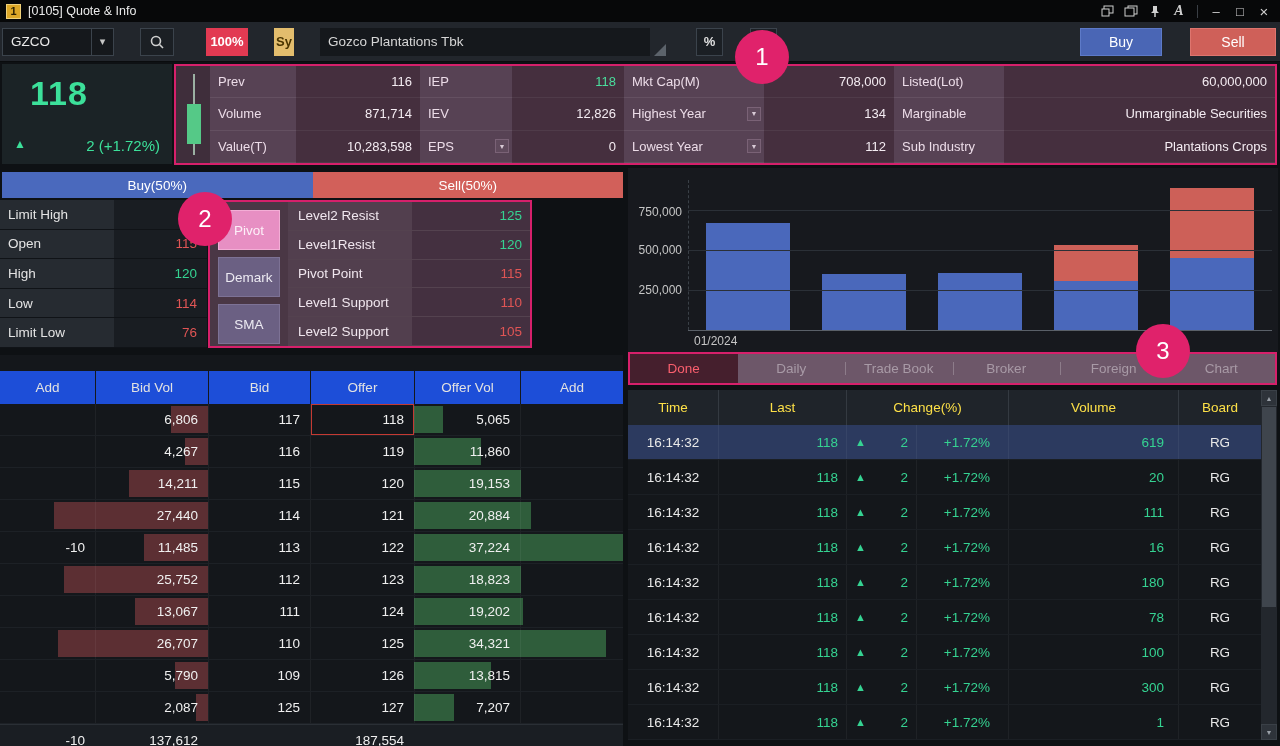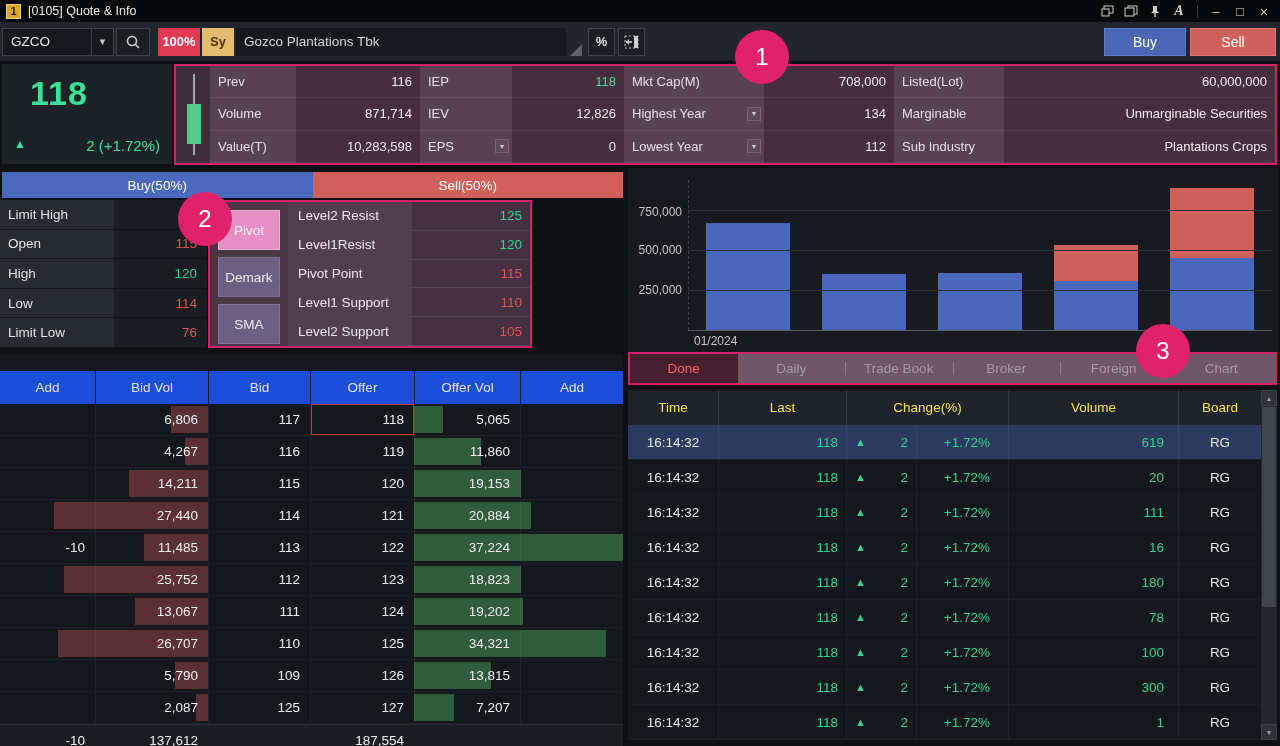--- a/index.html
+++ b/index.html
@@ -13,29 +13,29 @@
   .tb-badge { width:15px; height:15px; background:#dca728; border:1px solid #f0d27a; color:#2a1f00;
               font-size:11px; font-weight:bold; display:flex; align-items:center; justify-content:center; margin-right:7px; }
   .tb-title { font-size:12.5px; color:#eaeaea; }
   .tb-spacer { flex:1; }
   .tb-icons { display:flex; align-items:center; gap:4px; }
   .tb-ic { width:20px; height:18px; display:flex; align-items:center; justify-content:center; color:#cfcfcf; font-size:13px; }
   .tb-sep { width:1px; height:13px; background:#3a3f45; margin:0 4px; }
 
   
   .toolbar { position:absolute; left:0; top:22px; width:1280px; height:40px; background:#22262c;
-             border-bottom:1px solid #0a0c0e; display:flex; align-items:center; padding:0 2px; }
+             border-bottom:1px solid #0a0c0e; display:flex; align-items:center; padding:0 2px;gap:24px; }
   .combo { width:112px; height:28px; background:#15181c; border:1px solid #3b434c; display:flex; align-items:center; }
   .combo .sym { flex:1; padding-left:8px; font-size:13.5px; color:#eaeaea; }
   .combo .chev { width:22px; height:100%; border-left:1px solid #3b434c; display:flex; align-items:center; justify-content:center; color:#c6c6c6; font-size:11px; }
   .tool-btn { height:28px; background:#1b1f24; border:1px solid #3b434c; display:flex; align-items:center; justify-content:center; color:#e0e0e0; }
   .search-btn { width:34px; margin-left:2px; }
   .zoom-badge { width:42px; height:28px; margin-left:8px; background:#e23a52; color:#fff; font-weight:bold;
                 font-size:13px; display:flex; align-items:center; justify-content:center; }
-  .sy-badge { width:32px; height:28px; margin-left:2px; background:#e3bd6d; color:#4a3500; font-weight:bold;
+  .sy-badge { width:20px; height:28px; margin-left:2px; background:#e3bd6d; color:#4a3500; font-weight:bold;
               font-size:13px; display:flex; align-items:center; justify-content:center; }
   .name-field { position:relative; width:330px; height:28px; margin-left:2px; background:#15181c;
                 color:#d6d6d6; font-size:13.5px; display:flex; align-items:center; padding:0 8px; }
   .name-field::after { content:""; position:absolute; right:-16px; bottom:0; border-bottom:12px solid #5c636b; border-left:12px solid transparent; }
   .pct-btn { width:27px; margin-left:22px; font-weight:bold; font-size:13px; }
   .dock-btn { width:27px; margin-left:3px; }
   .buy-btn { width:82px; height:28px; background:#4a66b5; border:1px solid #5d7ac8; color:#fff; font-size:14px;
              display:flex; align-items:center; justify-content:center; }
   .sell-btn { width:86px; height:28px; margin-left:4px; margin-right:2px; background:#cf6059; border:1px solid #de756e; color:#fff; font-size:14px;
               display:flex; align-items:center; justify-content:center; }

